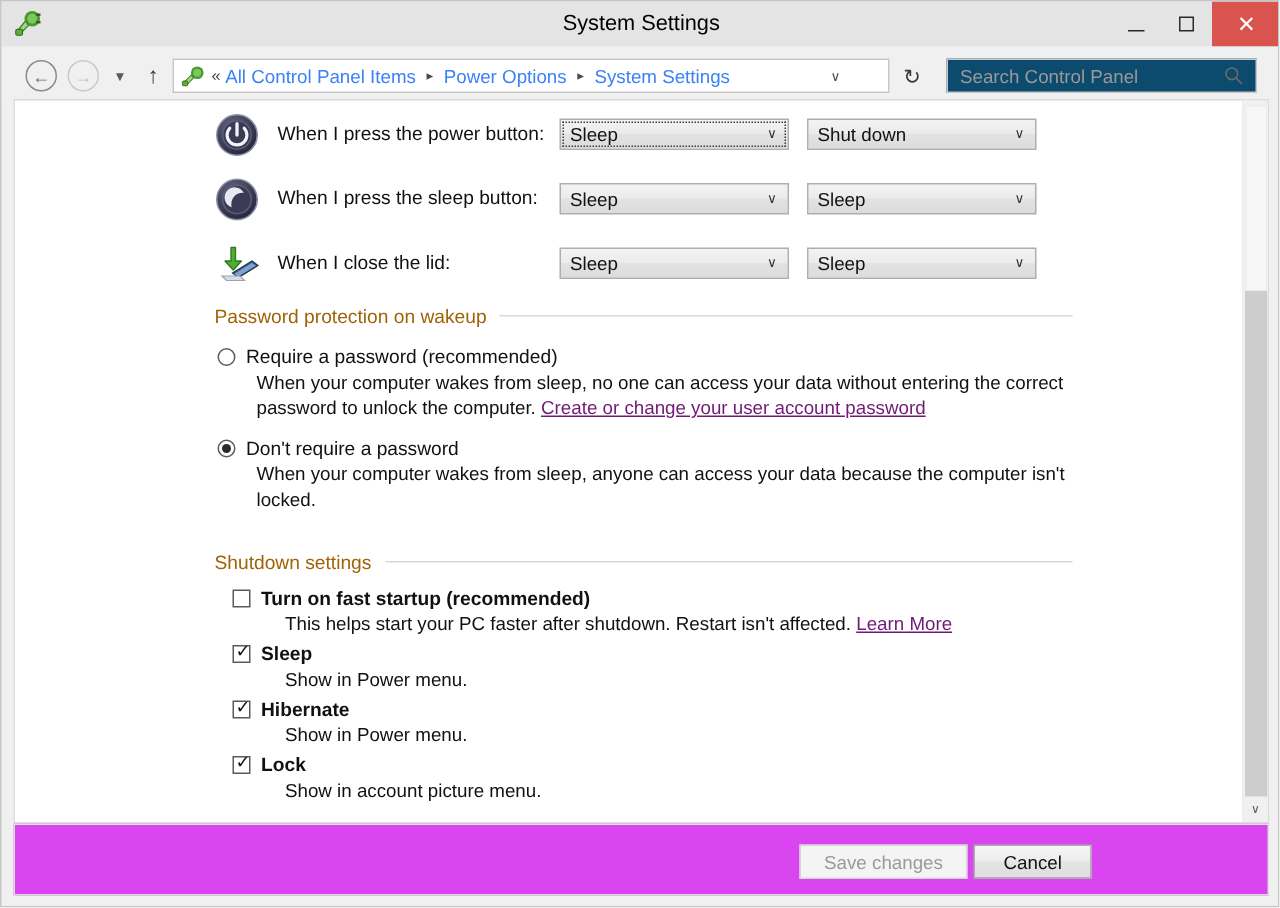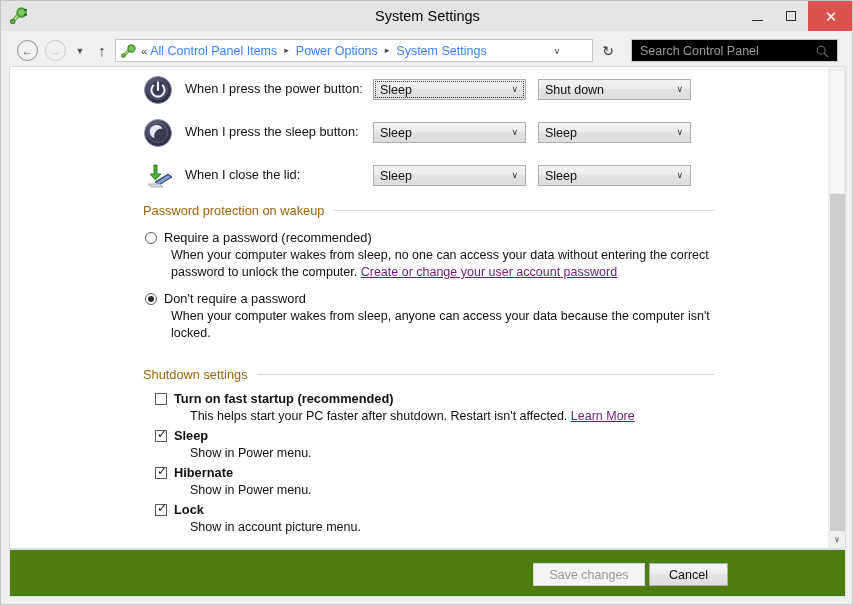--- a/index.html
+++ b/index.html
@@ -152,21 +152,21 @@
     position: absolute;
     left: 598px; top: 11px;
     width: 18px; height: 18px;
     display: flex; align-items: center; justify-content: center;
     font-size: 14px; color: #3a3a3a;
   }
   .searchbox {
     position: absolute;
     left: 630px; top: 8px;
     width: 207px; height: 23px;
-    background: #000000;
+    background: #0c4a6e;
     border: 1px solid #c6c6c6;
     box-sizing: border-box;
     display: flex; align-items: center;
   }
   .search-ph {
     font-size: 12.5px;
     color: #9a9a9a;
     margin-left: 8px;
     flex: 1;
   }
@@ -356,21 +356,21 @@
     width: 15px;
     bottom: 17px;
     background: #cdcdcd;
   }
 
   
   .footer {
     position: absolute;
     left: 8px; top: 548px;
     width: 837px; height: 48px;
-    background: #4d7c0f;
+    background: #d946ef;
     border: 1px solid #dcdcdc;
     border-top: 1px solid #e0e0e0;
     box-sizing: border-box;
   }
   .btn {
     position: absolute;
     top: 13px;
     height: 23px;
     box-sizing: border-box;
     font-size: 12.5px;

